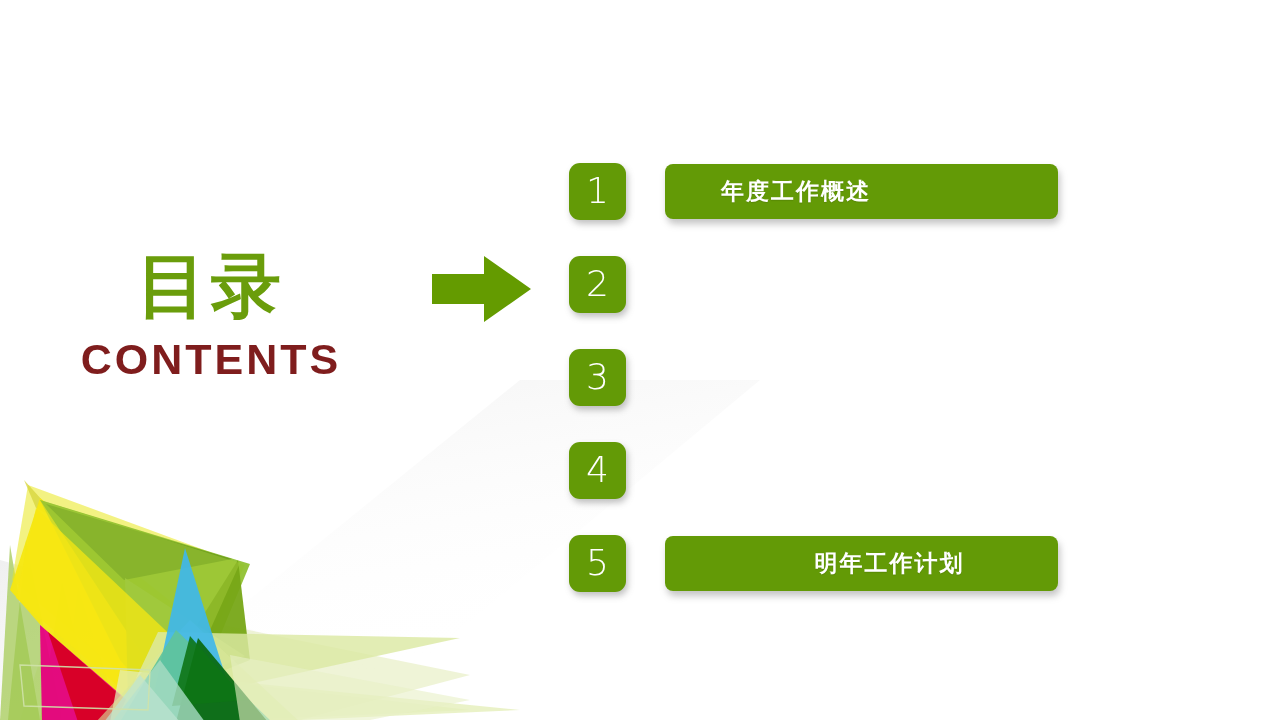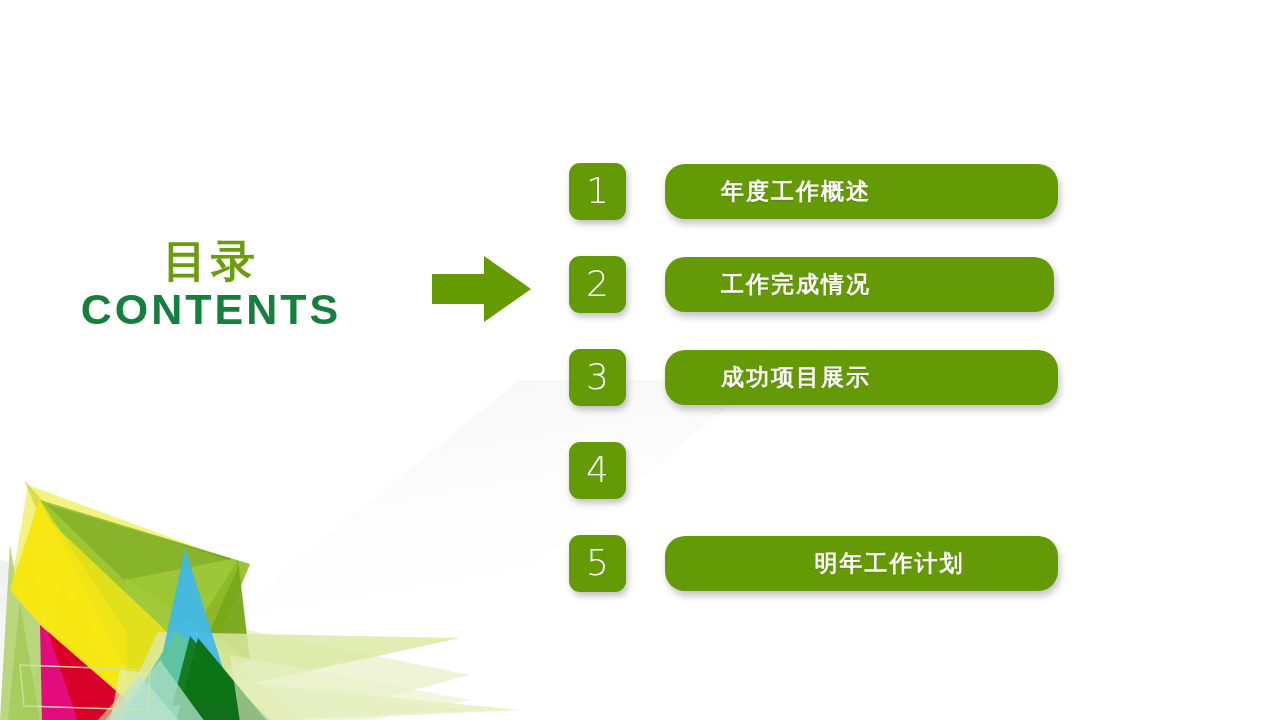--- a/index.html
+++ b/index.html
@@ -36,32 +36,32 @@
 
   
   .heading-block {
     position: absolute;
     left: 36px;
     top: 238px;
     width: 350px;
     text-align: center;
   }
   .heading-cn {
-    font-size: 44px;
+    font-size: 70px;
     font-weight: bold;
     color: #6A9D0B;
     line-height: 1.05;
     letter-spacing: 4px;
-    margin: 0;
+    margin: 12px;
     font-family: "DejaVu Sans", "Liberation Sans", sans-serif;
   }
   .heading-en {
     font-size: 43px;
     font-weight: bold;
-    color: #15803d;
+    color: #7f1d1d;
     letter-spacing: 3px;
     line-height: 1.1;
     margin: 2px 0 0 0;
   }
 
   
   .arrow-wrap {
     position: absolute;
     left: 432px;
     top: 256px;
@@ -100,21 +100,21 @@
     font-family: "DejaVu Sans", "Liberation Sans", sans-serif;
     font-weight: 300;
     position: relative;
     top: -1px;
   }
   .bar {
     position: absolute;
     left: 96px;
     top: 1px;
     height: 55px;
-    border-radius: 20px;
+    border-radius: 8px;
     background: #639A06;
     box-shadow: 2px 5px 7px rgba(110,110,110,0.40);
     display: flex;
     align-items: center;
   }
   .bar-label {
     color: #ffffff;
     font-size: 23px;
     font-weight: bold;
     letter-spacing: 2px;
@@ -218,31 +218,25 @@
       </div>
       <div class="bar" id="bar0" style="width: 393px;">
         <span class="bar-label">年度工作概述</span>
       </div>
     </div>
 
     <div class="toc-row">
       <div class="num-box">
         <span>2</span>
       </div>
-      <div class="bar" id="bar1" style="width: 389px;">
-        <span class="bar-label">工作完成情况</span>
-      </div>
     </div>
 
     <div class="toc-row">
       <div class="num-box">
         <span>3</span>
-      </div>
-      <div class="bar" id="bar2" style="width: 393px;">
-        <span class="bar-label">成功项目展示</span>
       </div>
     </div>
 
     <div class="toc-row">
       <div class="num-box">
         <span>4</span>
       </div>
     </div>
 
     <div class="toc-row">

